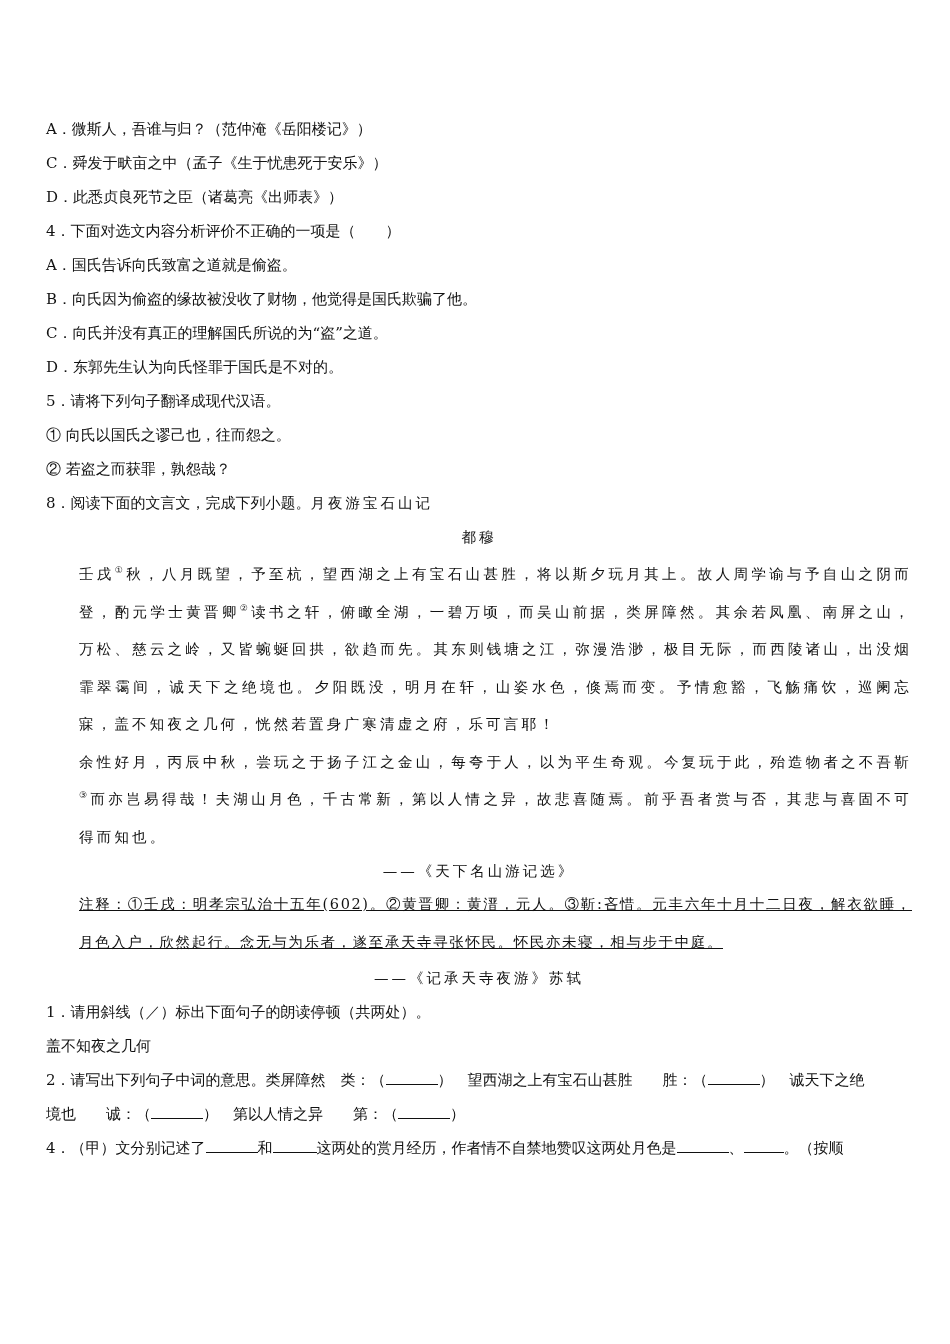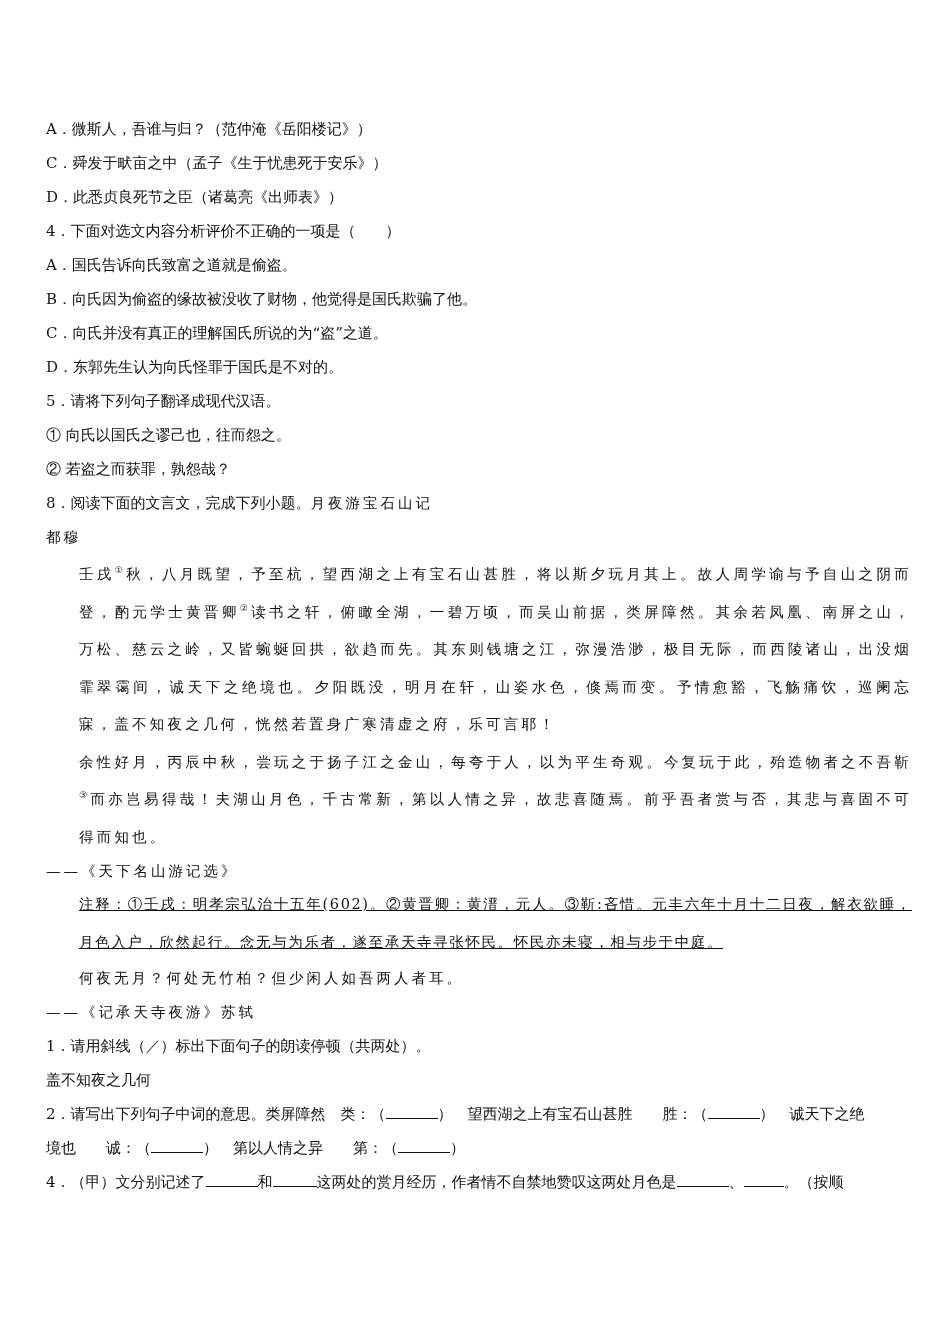--- a/index.html
+++ b/index.html
@@ -1,20 +1,20 @@
 <!DOCTYPE html>
 <html><head>
 <meta charset="utf-8">
 <style>
   html, body { margin: 0; padding: 0; background: #ffffff; }
   body { width: 950px; height: 1344px; position: relative; overflow: hidden;
          font-family: "DejaVu Serif", "Liberation Serif", serif; color: #111; }
   .page { position: absolute; left: 46px; top: 112px; width: 866px; }
   .line { font-size: 15px; line-height: 34px; height: 34px; white-space: nowrap; }
-  .kai { font-family: "DejaVu Serif", serif; letter-spacing: 3px; font-size: 14.5px; }
+  .kai { font-family: "DejaVu Serif", serif; letter-spacing: 3px; font-size: 14.5px; text-align: center; }
   .indent { padding-left: 33px; }
   .para { font-size: 14.5px; line-height: 37.5px; letter-spacing: 3.2px; white-space: normal; text-align: justify; }
   .sup { font-size: 9px; vertical-align: super; line-height: 0; }
   .blank { display: inline-block; border-bottom: 1px solid #111; height: 16px; vertical-align: baseline; }
   .w52 { width: 52px; } .w44 { width: 44px; } .w40 { width: 40px; }
 </style>
 </head>
 <body>
 
 <div class="page">
@@ -36,21 +36,20 @@
     <span>8．阅读下面的文言文，完成下列小题。</span><span class="kai">月夜游宝石山记</span>
   </div>
   <div class="line kai">都穆</div>
 
   <div class="para indent" style="margin-top:2px;"><span>壬戌</span><span class="sup">①</span><span>秋，八月既望，予至杭，望西湖之上有宝石山甚胜，将以斯夕玩月其上。故人周学谕与予自山之阴而登，酌元学士黄晋卿</span><span class="sup">②</span><span>读书之轩，俯瞰全湖，一碧万顷，而吴山前据，类屏障然。其余若凤凰、南屏之山，万松、慈云之岭，又皆蜿蜒回拱，欲趋而先。其东则钱塘之江，弥漫浩渺，极目无际，而西陵诸山，出没烟霏翠霭间，诚天下之绝境也。夕阳既没，明月在轩，山姿水色，倏焉而变。予情愈豁，飞觞痛饮，巡阑忘寐，盖不知夜之几何，恍然若置身广寒清虚之府，乐可言耶！</span></div>
 
   <div class="para indent"><span>余性好月，丙辰中秋，尝玩之于扬子江之金山，每夸于人，以为平生奇观。今复玩于此，殆造物者之不吾靳</span><span class="sup">③</span><span>而亦岂易得哉！夫湖山月色，千古常新，第以人情之异，故悲喜随焉。前乎吾者赏与否，其悲与喜固不可得而知也。</span></div>
 
   <div class="line kai" style="height:30px;line-height:30px;">——《天下名山游记选》</div>
   <div class="para indent" style="letter-spacing:1.6px;text-decoration:underline;">注释：①壬戌：明孝宗弘治十五年(602)。②黄晋卿：黄溍，元人。③靳:吝惜。元丰六年十月十二日夜，解衣欲睡，月色入户，欣然起行。念无与为乐者，遂至承天寺寻张怀民。怀民亦未寝，相与步于中庭。</div>
-  <div class="line kai indent">何夜无月？何处无竹柏？但少闲人如吾两人者耳。</div>
   <div class="line kai">——《记承天寺夜游》苏轼</div>
 
   <div class="line">1．请用斜线（／）标出下面句子的朗读停顿（共两处）。</div>
   <div class="line">盖不知夜之几何</div>
 
   <div class="line">
     <span>2．请写出下列句子中词的意思。类屏障然　类：（</span><span class="blank w52"></span><span>）　望西湖之上有宝石山甚胜　　胜：（</span><span class="blank w52"></span><span>）　诚天下之绝</span>
   </div>
   <div class="line">
     <span>境也　　诚：（</span><span class="blank w52"></span><span>）　第以人情之异　　第：（</span><span class="blank w52"></span><span>）</span>

